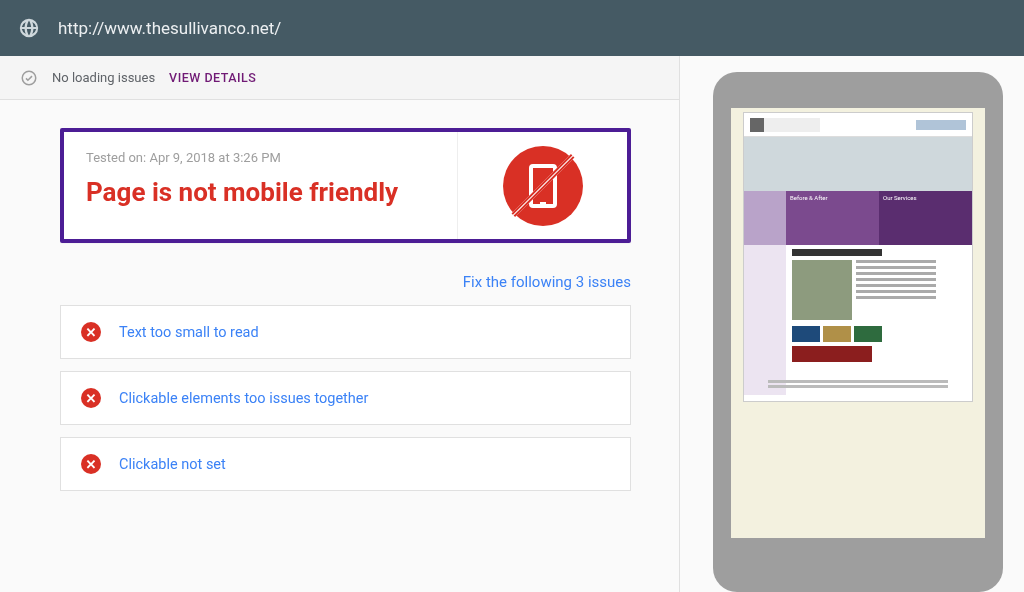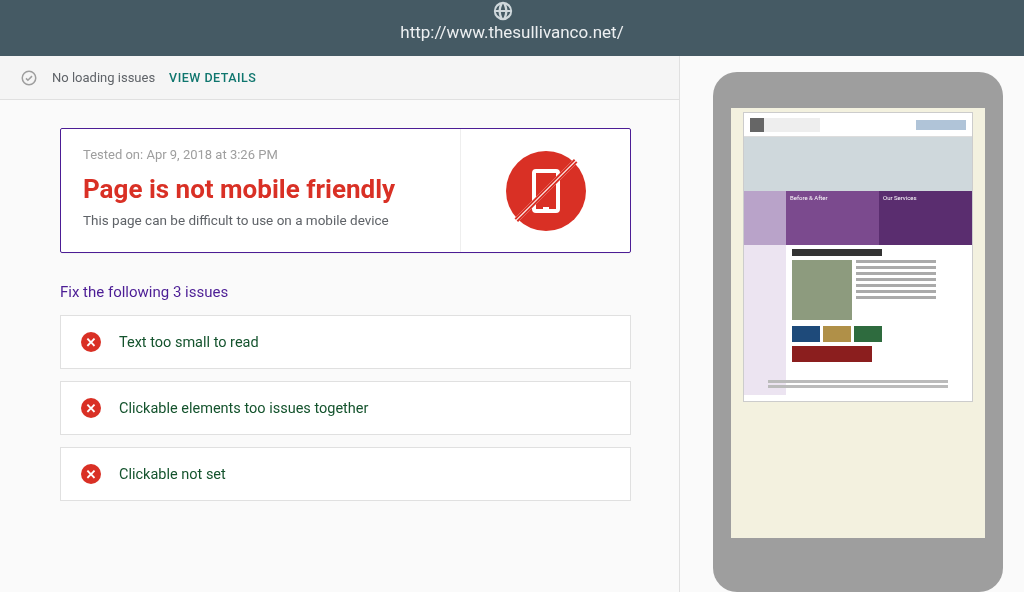--- a/index.html
+++ b/index.html
@@ -11,21 +11,20 @@
     height: 592px;
     overflow: hidden;
   }
   .header {
     background: #455a64;
     height: 56px;
     display: flex;
     align-items: center;
     padding: 0 18px;
     color: #fff;
-    flex-direction: column;
   }
   .header .globe {
     width: 22px; height: 22px;
     margin-right: 18px;
   }
   .header .url {
     font-size: 17px;
     color: #eceff1;
   }
   .subbar {
@@ -38,21 +37,21 @@
     gap: 14px;
     width: 680px;
   }
   .subbar .status-text {
     font-size: 13px;
     color: #5f6368;
   }
   .subbar .view-details {
     font-size: 12.5px;
     letter-spacing: .5px;
-    color: #0f766e;
+    color: #701a75;
     font-weight: 500;
     cursor: pointer;
   }
   .main {
     display: flex;
     height: calc(100% - 56px);
     gap: 12px;
   }
   .left {
     width: 680px;
@@ -64,21 +63,21 @@
     background: #fafafa;
     display: flex;
     justify-content: center;
     padding-top: 16px;
   }
   .content-inner {
     padding: 28px 48px 40px 60px;
   }
   .card {
     background: #fff;
-    border: 1px solid #4c1d95;
+    border: 4px solid #4c1d95;
     border-radius: 2px;
     display: flex;
     margin-bottom: 30px;
     box-shadow: 0 1px 1px rgba(0,0,0,0.03);
   }
   .card-left {
     flex: 1;
     padding: 18px 22px 24px 22px;
   }
   .card-right {
@@ -129,22 +128,23 @@
   .slash {
     position: absolute;
     width: 84px; height: 5px;
     background: #fff;
     transform: rotate(-45deg);
     border-top: 2px solid #d93025;
     border-bottom: 2px solid #d93025;
   }
   .fix-title {
     font-size: 15px;
-    color: #4c1d95;
+    color: #3b82f6;
     margin-bottom: 14px;
+    text-align: right;
   }
   .issue {
     background: #fff;
     border: 1px solid #e0e0e0;
     padding: 16px 20px;
     margin-bottom: 12px;
     display: flex;
     align-items: center;
     gap: 18px;
     cursor: pointer;
@@ -156,21 +156,21 @@
     color: #fff;
     display: flex;
     align-items: center;
     justify-content: center;
     font-size: 13px;
     font-weight: bold;
     flex-shrink: 0;
   }
   .issue-text {
     font-size: 14.5px;
-    color: #14532d;
+    color: #3b82f6;
   }
 
   
   .device {
     width: 290px;
     height: 520px;
     background: #9e9e9e;
     border-radius: 24px;
     padding: 36px 18px 54px 18px;
   }
@@ -246,21 +246,20 @@
       </span>
       <span class="status-text">No loading issues</span>
       <span class="view-details">VIEW DETAILS</span>
     </div>
 
     <div class="content-inner">
       <div class="card">
         <div class="card-left">
           <div class="tested">Tested on: Apr 9, 2018 at 3:26 PM</div>
           <div class="verdict">Page is not mobile friendly</div>
-          <div class="verdict-sub">This page can be difficult to use on a mobile device</div>
         </div>
         <div class="card-right">
           <div class="not-mobile-icon">
             <div class="phone-shape"></div>
             <div class="slash"></div>
           </div>
         </div>
       </div>
 
       <div class="fix-title">Fix the following 3 issues</div>

